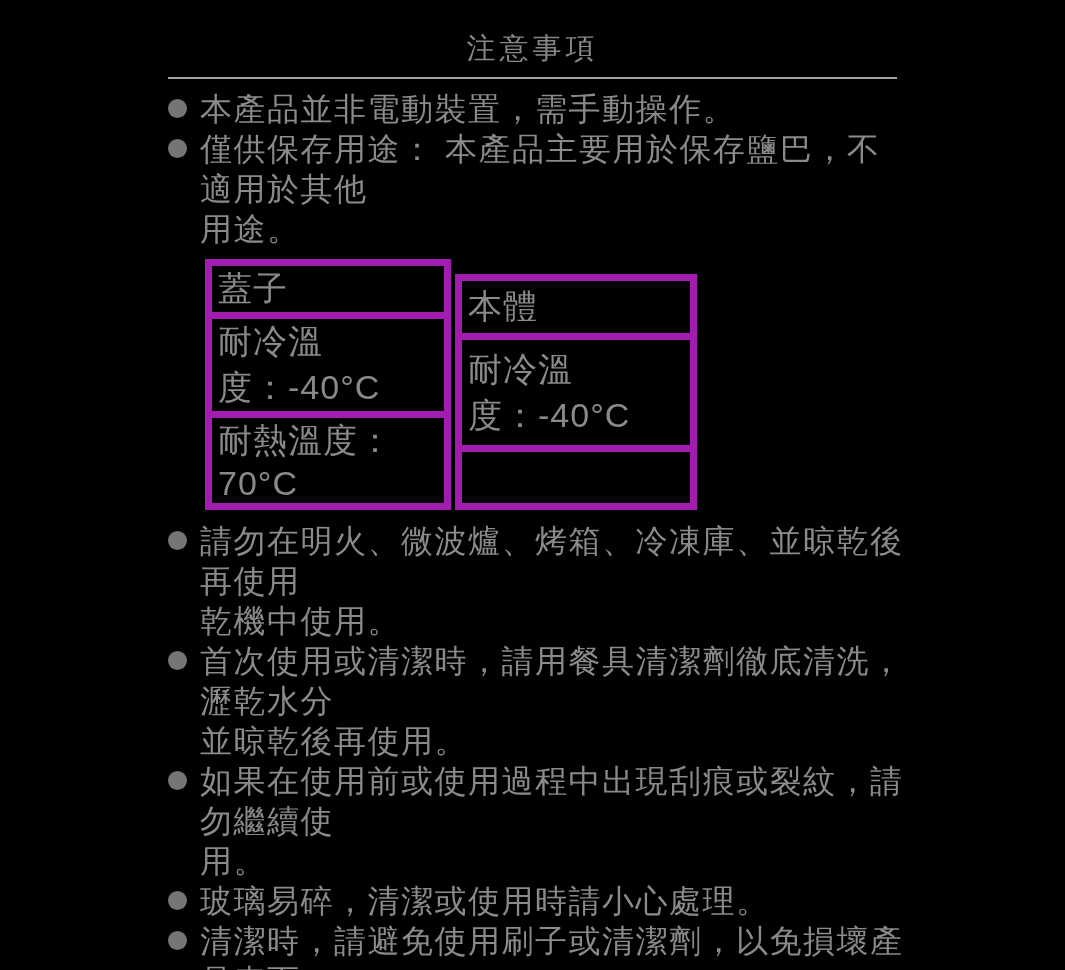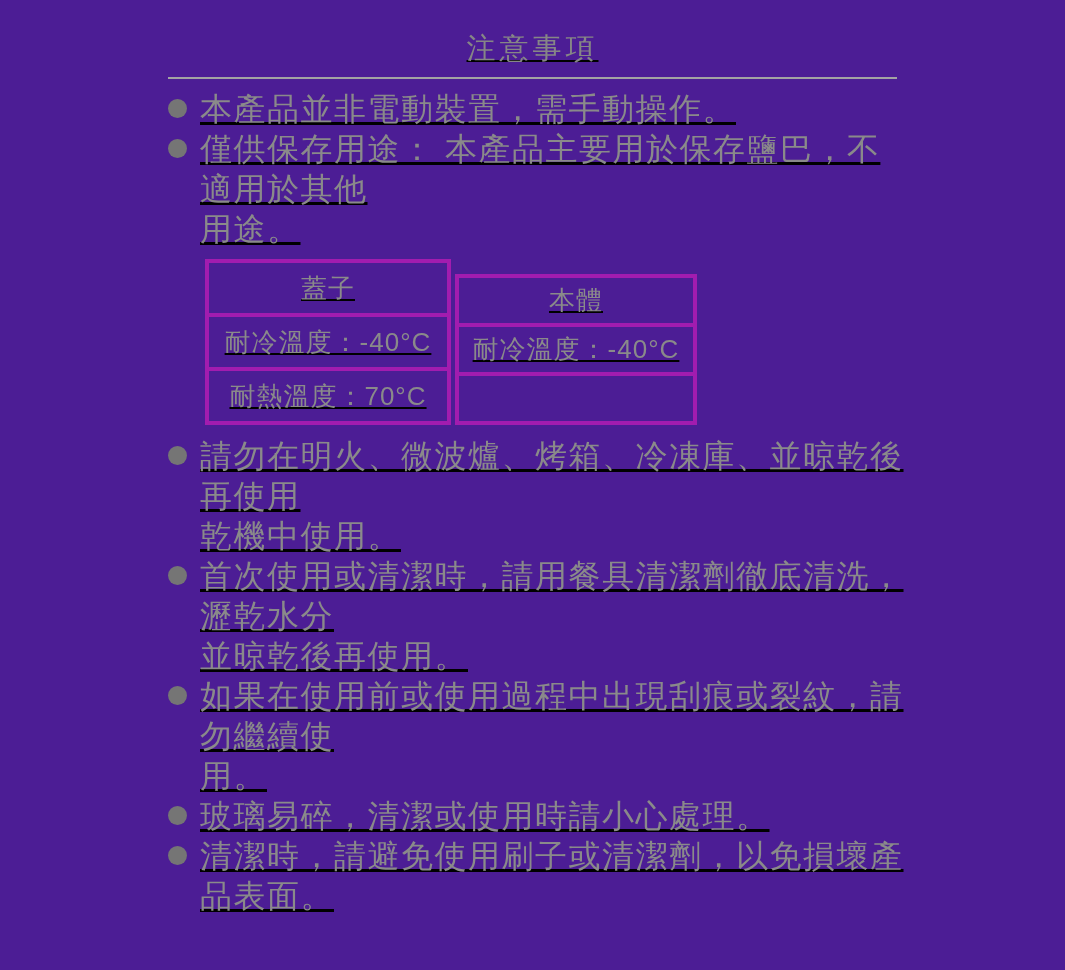--- a/index.html
+++ b/index.html
@@ -5,25 +5,24 @@
   html, body {
     margin: 0;
     padding: 0;
     background: #ffffff;
     font-family: "Liberation Sans", "DejaVu Sans", sans-serif;
   }
   .page {
     position: relative;
     width: 1065px;
     height: 970px;
-    background: #4c1d95;
+    background: #000000;
     box-sizing: border-box;
     padding: 28px 160px 8px 168px;
     overflow: hidden;
-    text-decoration: underline;
   }
   .title {
     margin: 0;
     width: 729px;
     text-align: center;
     font-size: 29px;
     font-weight: 400;
     color: #868686;
     letter-spacing: 4px;
     line-height: 40px;
@@ -60,25 +59,25 @@
     gap: 4px;
     margin: 10px 0 11px 37px;
   }
   table.spec-table {
     border-collapse: collapse;
     table-layout: fixed;
   }
   table.spec-table.lid  { width: 246px; }
   table.spec-table.body { width: 242px; margin-top: 15px; }
   table.spec-table td {
-    border: 4px solid #a21caf;
+    border: 7px solid #a21caf;
     height: 45px;
-    text-align: center;
+    text-align: left;
     vertical-align: middle;
-    font-size: 26px;
+    font-size: 34px;
     color: #8a8a8a;
     letter-spacing: 1px;
     padding: 0 6px;
   }
 </style>
 </head>
 <body>
 
 <div class="page">
 

